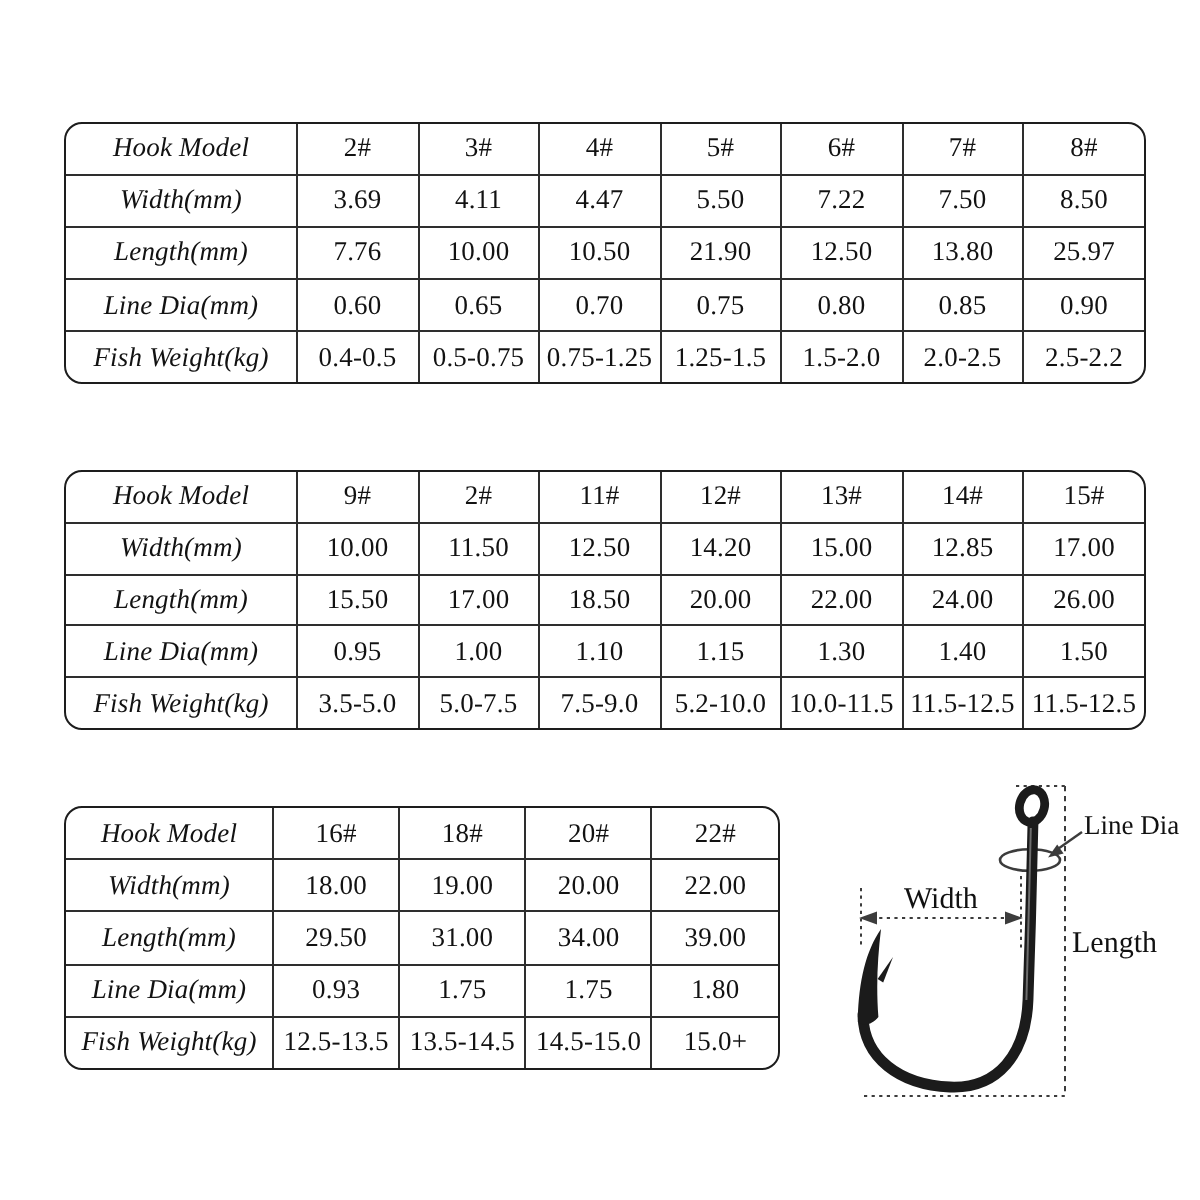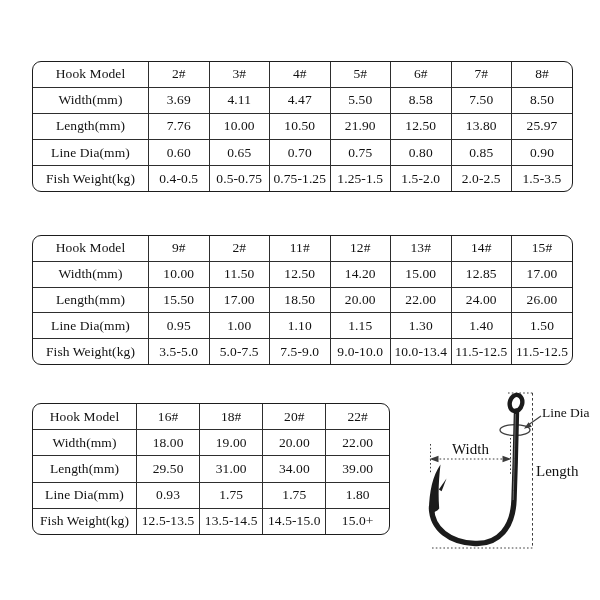--- a/index.html
+++ b/index.html
@@ -33,21 +33,21 @@
     text-align: center;
     vertical-align: middle;
     font-size: 13.5px;
     color: #121212;
     padding: 0 1px;
     white-space: nowrap;
     letter-spacing: 0.1px;
   }
   .tblwrap tr:first-child td { border-top: none; }
   .tblwrap tr:last-child  td { border-bottom: none; }
-  .tblwrap td:first-child { border-left: none; }
+  .tblwrap td:first-child { border-left: none; font-style: italic; }
   .tblwrap td:last-child  { border-right: none; }
   #w1 td.label, #w2 td.label { width: 113px; }
   #w3 td.label { width: 101px; }
 
   
   .hook-fig { position: absolute; left: 415px; top: 380px; width: 185px; height: 200px; }
   .hook-fig svg { display: block; }
   .hook-fig text {
     font-family: "Liberation Serif", serif;
     fill: #111111;
@@ -75,21 +75,21 @@
             <td>6#</td>
             <td>7#</td>
             <td>8#</td>
           </tr>
           <tr>
             <td class="label">Width(mm)</td>
             <td>3.69</td>
             <td>4.11</td>
             <td>4.47</td>
             <td>5.50</td>
-            <td>8.58</td>
+            <td>7.22</td>
             <td>7.50</td>
             <td>8.50</td>
           </tr>
           <tr>
             <td class="label">Length(mm)</td>
             <td>7.76</td>
             <td>10.00</td>
             <td>10.50</td>
             <td>21.90</td>
             <td>12.50</td>
@@ -107,21 +107,21 @@
             <td>0.90</td>
           </tr>
           <tr>
             <td class="label">Fish Weight(kg)</td>
             <td>0.4-0.5</td>
             <td>0.5-0.75</td>
             <td>0.75-1.25</td>
             <td>1.25-1.5</td>
             <td>1.5-2.0</td>
             <td>2.0-2.5</td>
-            <td>1.5-3.5</td>
+            <td>2.5-2.2</td>
           </tr>
         </tbody>
       </table>
   </div>
 
   <div class="tblwrap" id="w2">
     <table>
         <tbody>
           <tr>
             <td class="label">Hook Model</td>
@@ -161,22 +161,22 @@
             <td>1.15</td>
             <td>1.30</td>
             <td>1.40</td>
             <td>1.50</td>
           </tr>
           <tr>
             <td class="label">Fish Weight(kg)</td>
             <td>3.5-5.0</td>
             <td>5.0-7.5</td>
             <td>7.5-9.0</td>
-            <td>9.0-10.0</td>
-            <td>10.0-13.4</td>
+            <td>5.2-10.0</td>
+            <td>10.0-11.5</td>
             <td>11.5-12.5</td>
             <td>11.5-12.5</td>
           </tr>
         </tbody>
       </table>
   </div>
 
   <div class="tblwrap" id="w3">
     <table>
         <tbody>

